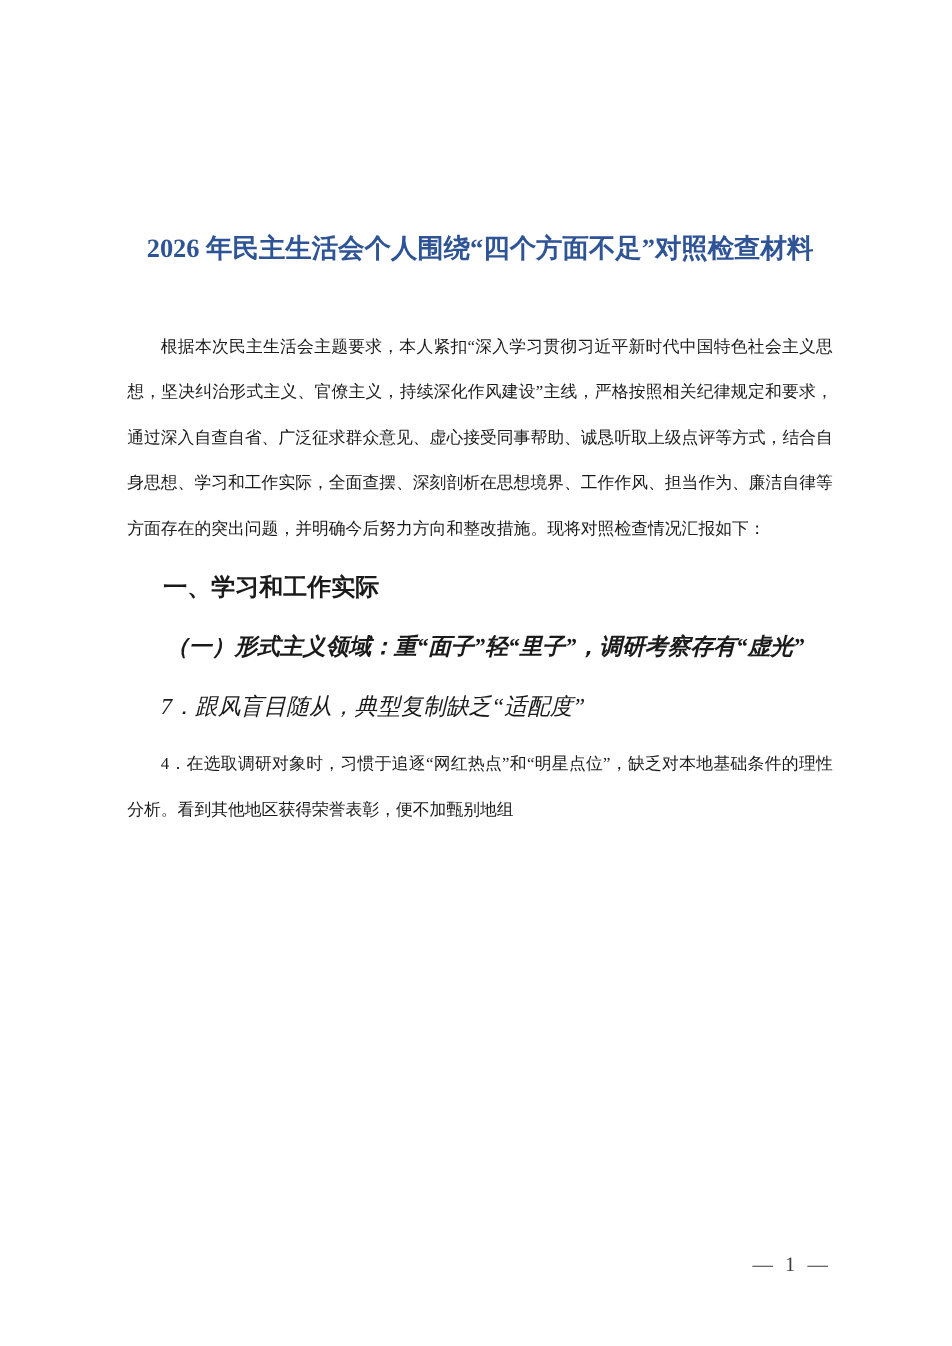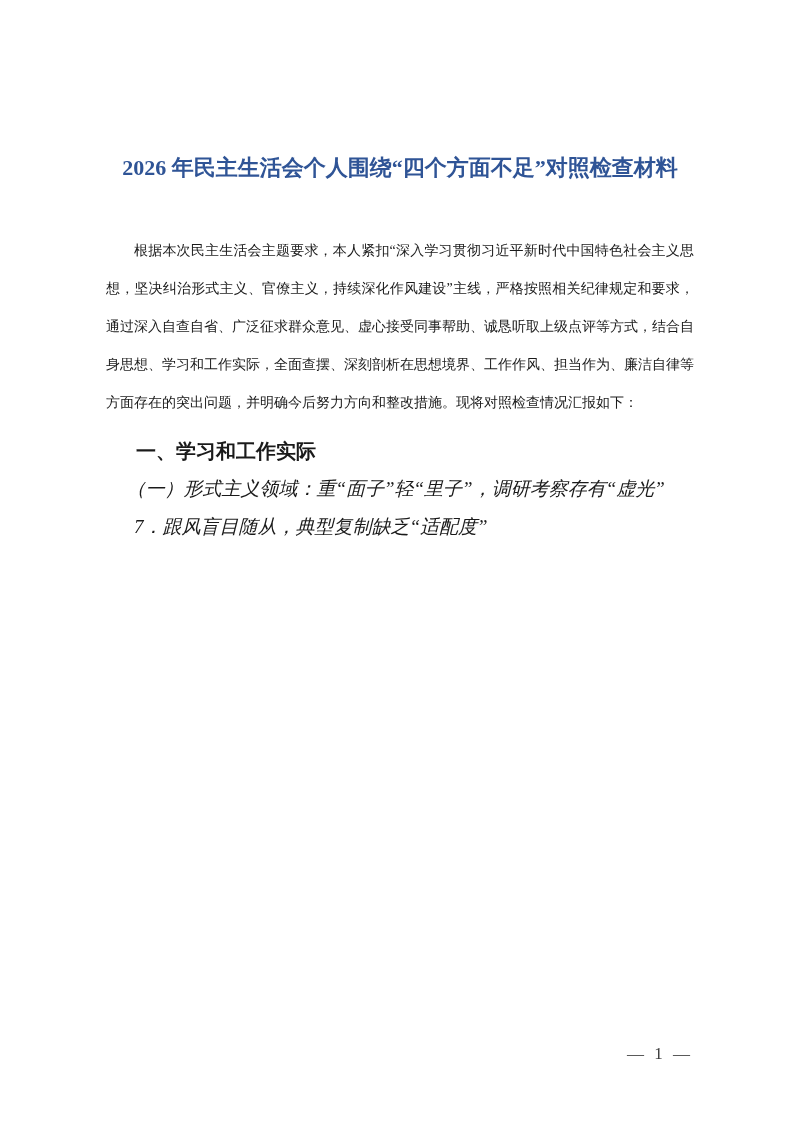--- a/index.html
+++ b/index.html
@@ -38,24 +38,24 @@
   }
   .section-heading {
     margin: 0;
     font-family: "Liberation Sans", "DejaVu Sans", sans-serif;
     font-size: 20px;
     line-height: 38px;
     font-weight: 700;
     text-indent: 2em;
   }
   .sub-heading {
-    margin: 0;
+    margin: 12px;
     font-size: 19px;
     line-height: 38px;
-    font-weight: 400;
+    font-weight: 700;
     font-style: italic;
     text-indent: 1.6em;
     text-align: justify;
   }
   .item-heading {
     margin: 0;
     font-size: 19px;
     line-height: 38px;
     font-style: italic;
     text-indent: 2em;
@@ -69,28 +69,29 @@
     color: #3c3c3c;
     letter-spacing: 3px;
     font-family: "Liberation Serif", "DejaVu Serif", serif;
   }
 </style>
 </head>
 <body>
 
 <div class="page" style="color: rgb(26, 26, 26);">
 
-  <h1 class="doc-title" style="color: rgb(47, 84, 150);">2026 年民主生活会个人围绕“四个方面不足”对照检查材料</h1>
+  <h1 class="doc-title" style="color: rgb(47, 84, 150); margin-top: 39px;">2026 年民主生活会个人围绕“四个方面不足”对照检查材料</h1>
 
   <p class="body-para">根据本次民主生活会主题要求，本人紧扣“深入学习贯彻习近平新时代中国特色社会主义思想，坚决纠治形式主义、官僚主义，持续深化作风建设”主线，严格按照相关纪律规定和要求，通过深入自查自省、广泛征求群众意见、虚心接受同事帮助、诚恳听取上级点评等方式，结合自身思想、学习和工作实际，全面查摆、深刻剖析在思想境界、工作作风、担当作为、廉洁自律等方面存在的突出问题，并明确今后努力方向和整改措施。现将对照检查情况汇报如下：</p>
 
   <h2 class="section-heading">一、学习和工作实际</h2>
 
   <h3 class="sub-heading">（一）形式主义领域：重“面子”轻“里子”，调研考察存有“虚光”</h3>
 
 
 
   <p class="item-heading">7．跟风盲目随从，典型复制缺乏“适配度”</p>
 
+  <p class="body-para">4．在选取调研对象时，习惯于追逐“网红热点”和“明星点位”，缺乏对本地基础条件的理性分析。看到其他地区获得荣誉表彰，便不加甄别地组</p>
 
   <div class="page-footer">— 1 —</div>
 
 </div>
 
 </body></html>

